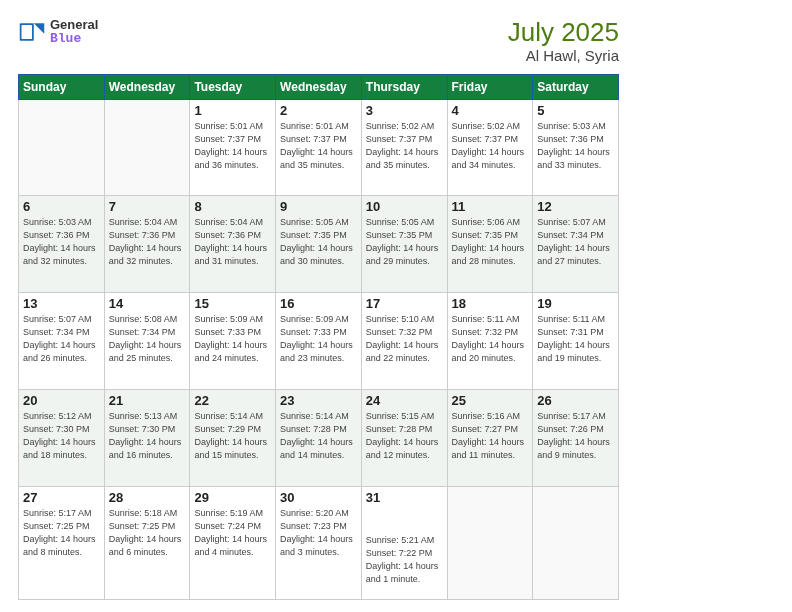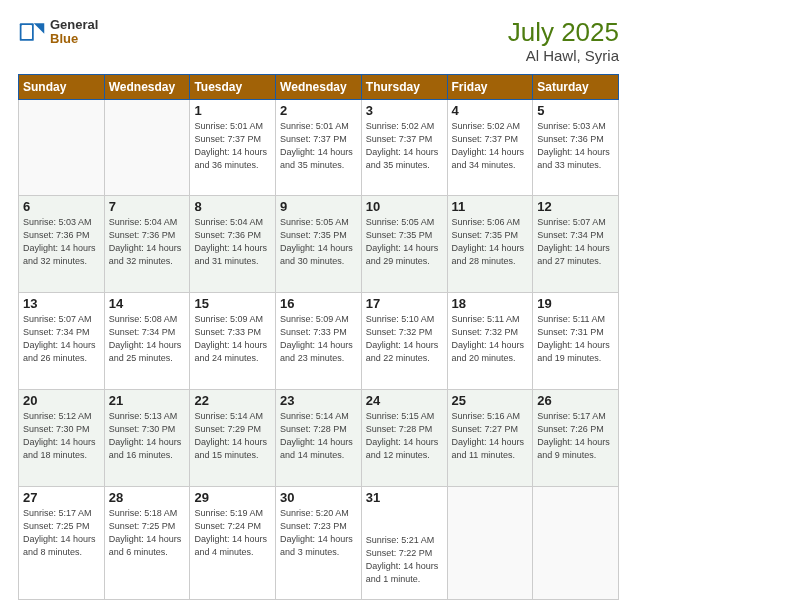--- a/index.html
+++ b/index.html
@@ -28,21 +28,21 @@
       align-items: center;
     }
     .logo-text {
       display: flex;
       flex-direction: column;
       font-size: 13px;
       font-weight: bold;
       line-height: 1.1;
     }
     .logo-general { color: #333; }
-    .logo-blue { color: #a16207; }
+    .logo-blue { color: #8b5cf6; font-family: Liberation Mono, monospace; }
     .logo-icon {
       width: 28px;
       height: 28px;
       margin-right: 4px;
     }
     .title-block {
       text-align: right;
     }
     .title-month {
       font-size: 26px;
@@ -55,21 +55,21 @@
       color: #444;
     }
     .calendar {
       flex: 1;
       border: 1px solid #ccc;
       border-collapse: collapse;
       width: 100%;
       table-layout: fixed;
     }
     .calendar th {
-      background: #a16207;
+      background: #15803d;
       color: #fff;
       font-size: 12px;
       font-weight: bold;
       padding: 5px 4px;
       border: 1px solid #1a5aa5;
       text-align: left;
     }
     .calendar td {
       border: 1px solid #ccc;
       vertical-align: top;

